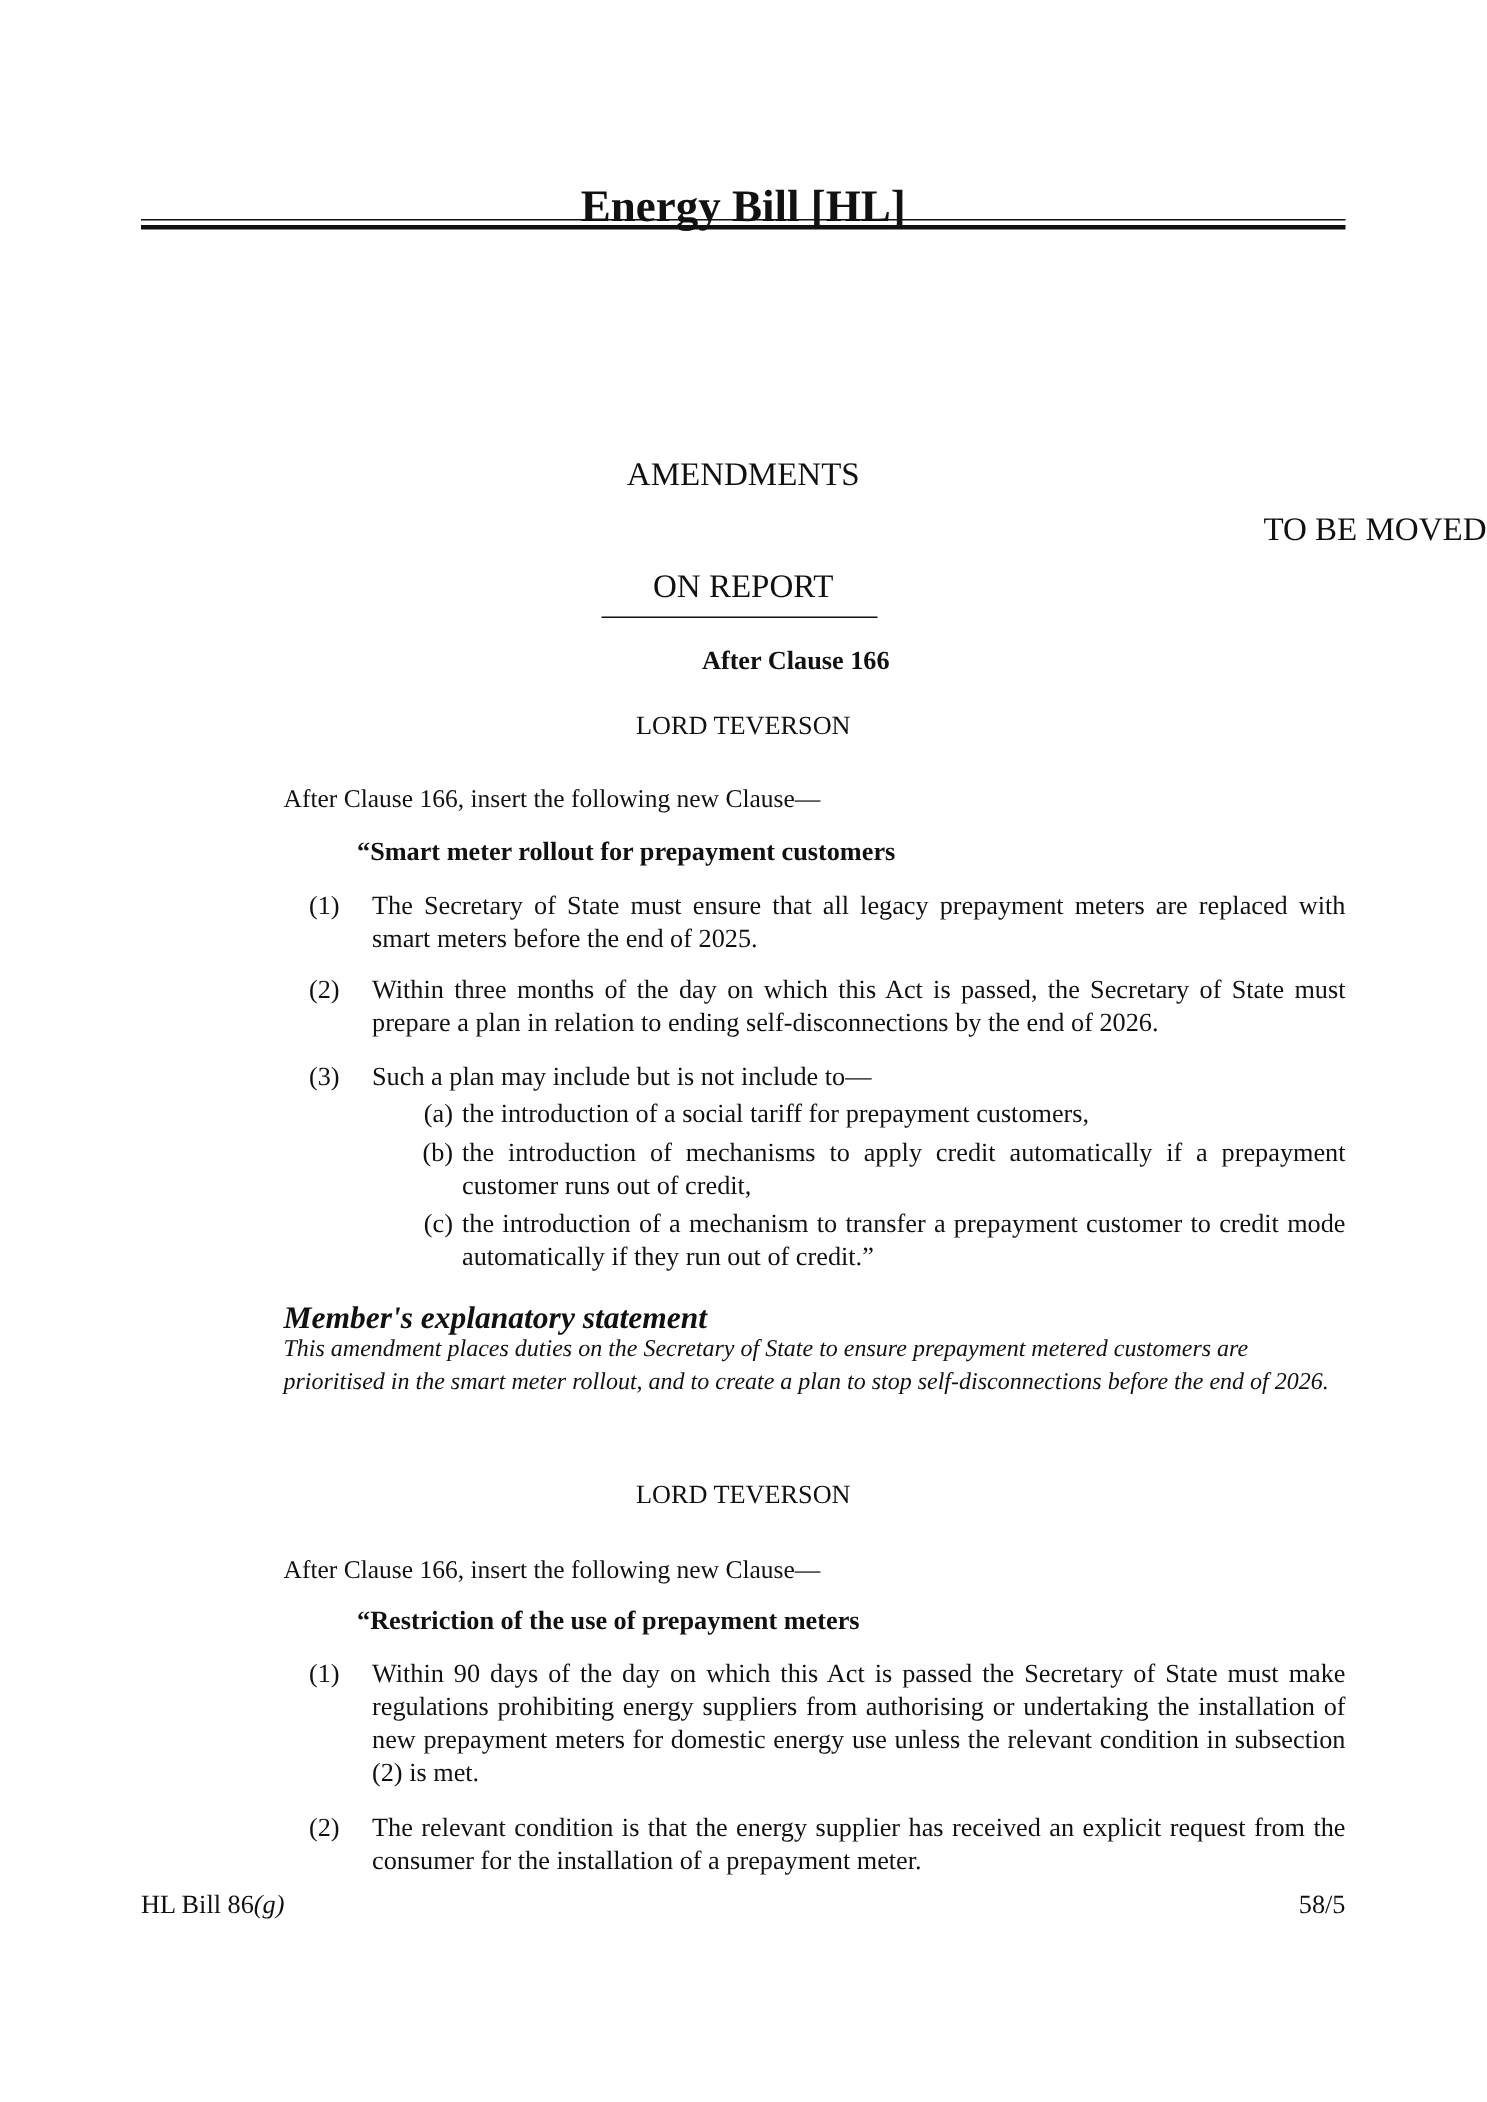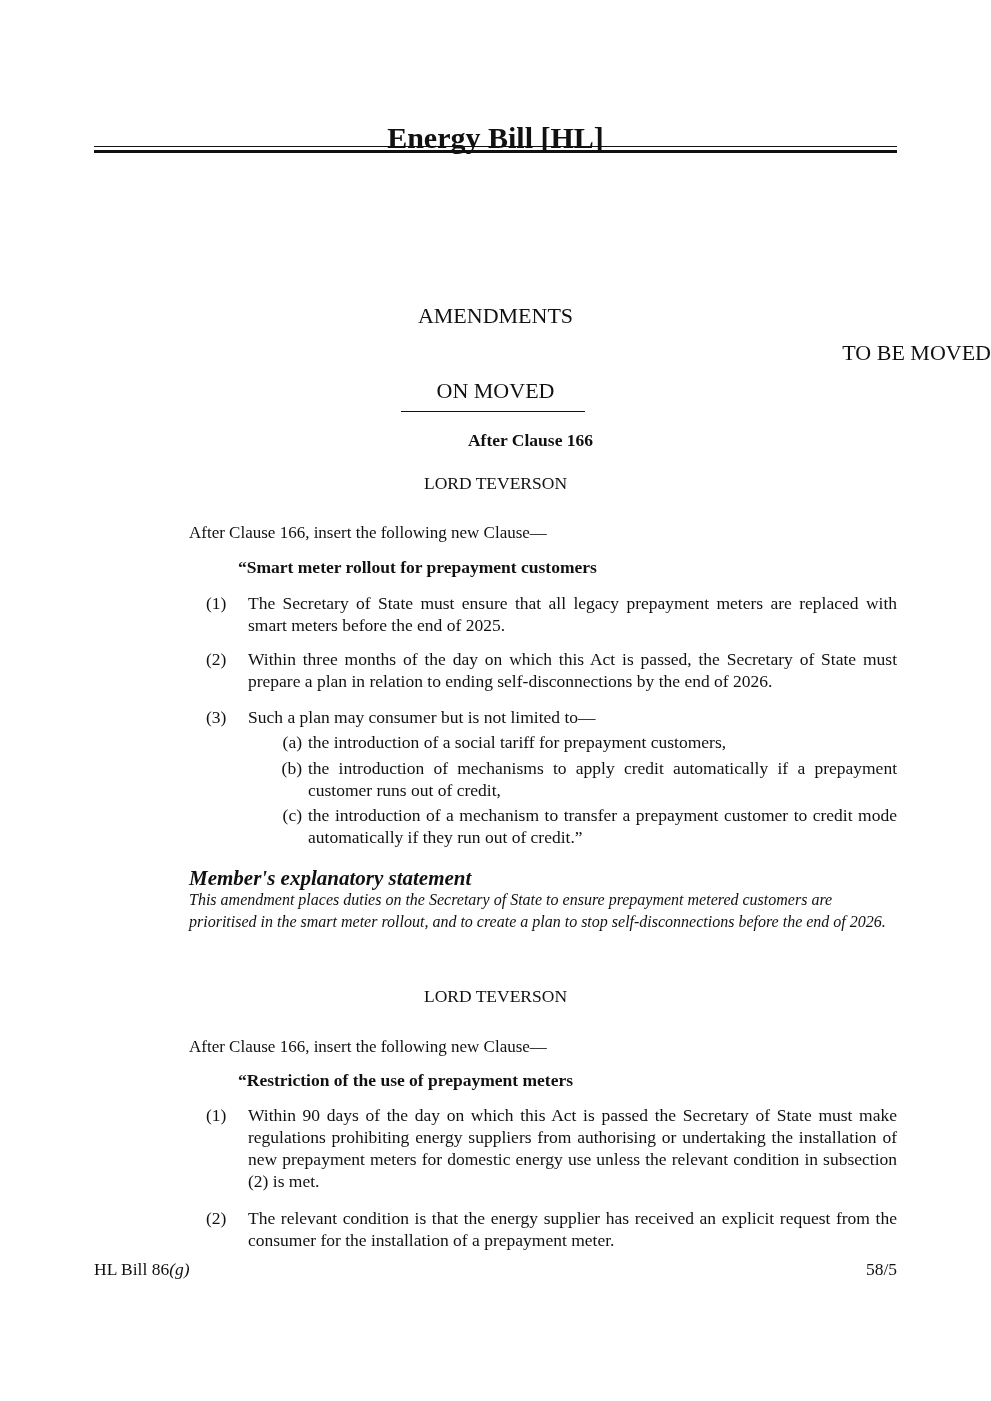--- a/index.html
+++ b/index.html
@@ -33,37 +33,37 @@
 <body>
 
 <div>
 
   <div class="abs title">Energy Bill [HL]</div>
   <div class="abs rule-thin"></div>
   <div class="abs rule-thick"></div>
 
   <div class="abs center-line" style="top:304px;">AMENDMENTS</div>
   <div class="abs center-line" style="top:341px;text-align:right;">TO BE MOVED</div>
-  <div class="abs center-line" style="top:379px;">ON MOVED</div>
+  <div class="abs center-line" style="top:379px;">ON REPORT</div>
   <div class="abs short-rule"></div>
 
   <div class="abs center-line bold" style="top:428px; font-size:17.5px;">After Clause 166</div>
 
   <div class="abs center-line" style="top:471px; font-size:17.5px;">LORD TEVERSON</div>
   <div class="abs para body-text" style="top:522px;">After Clause 166, insert the following new Clause—</div>
   <div class="abs heading" style="top:556px;">“Smart meter rollout for prepayment customers</div>
 
   <div class="abs num" style="top:592px;">(1)</div>
   <div class="abs subtext subtext-last" style="top:592px;">The Secretary of State must ensure that all legacy prepayment meters are replaced with smart meters before the end of 2025.</div>
 
   <div class="abs num" style="top:648px;">(2)</div>
   <div class="abs subtext subtext-last" style="top:648px;">Within three months of the day on which this Act is passed, the Secretary of State must prepare a plan in relation to ending self-disconnections by the end of 2026.</div>
 
   <div class="abs num" style="top:706px;">(3)</div>
-  <div class="abs subtext" style="top:706px;">Such a plan may consumer but is not limited to—</div>
+  <div class="abs subtext" style="top:706px;">Such a plan may include but is not include to—</div>
 
   <div class="abs letter" style="top:731px;">(a)</div>
   <div class="abs lettext" style="top:731px;">the introduction of a social tariff for prepayment customers,</div>
 
   <div class="abs letter" style="top:757px;">(b)</div>
   <div class="abs lettext subtext-last" style="top:757px;">the introduction of mechanisms to apply credit automatically if a prepayment customer runs out of credit,</div>
 
   <div class="abs letter" style="top:804px;">(c)</div>
   <div class="abs lettext subtext-last" style="top:804px;">the introduction of a mechanism to transfer a prepayment customer to credit mode automatically if they run out of credit.”</div>
 

